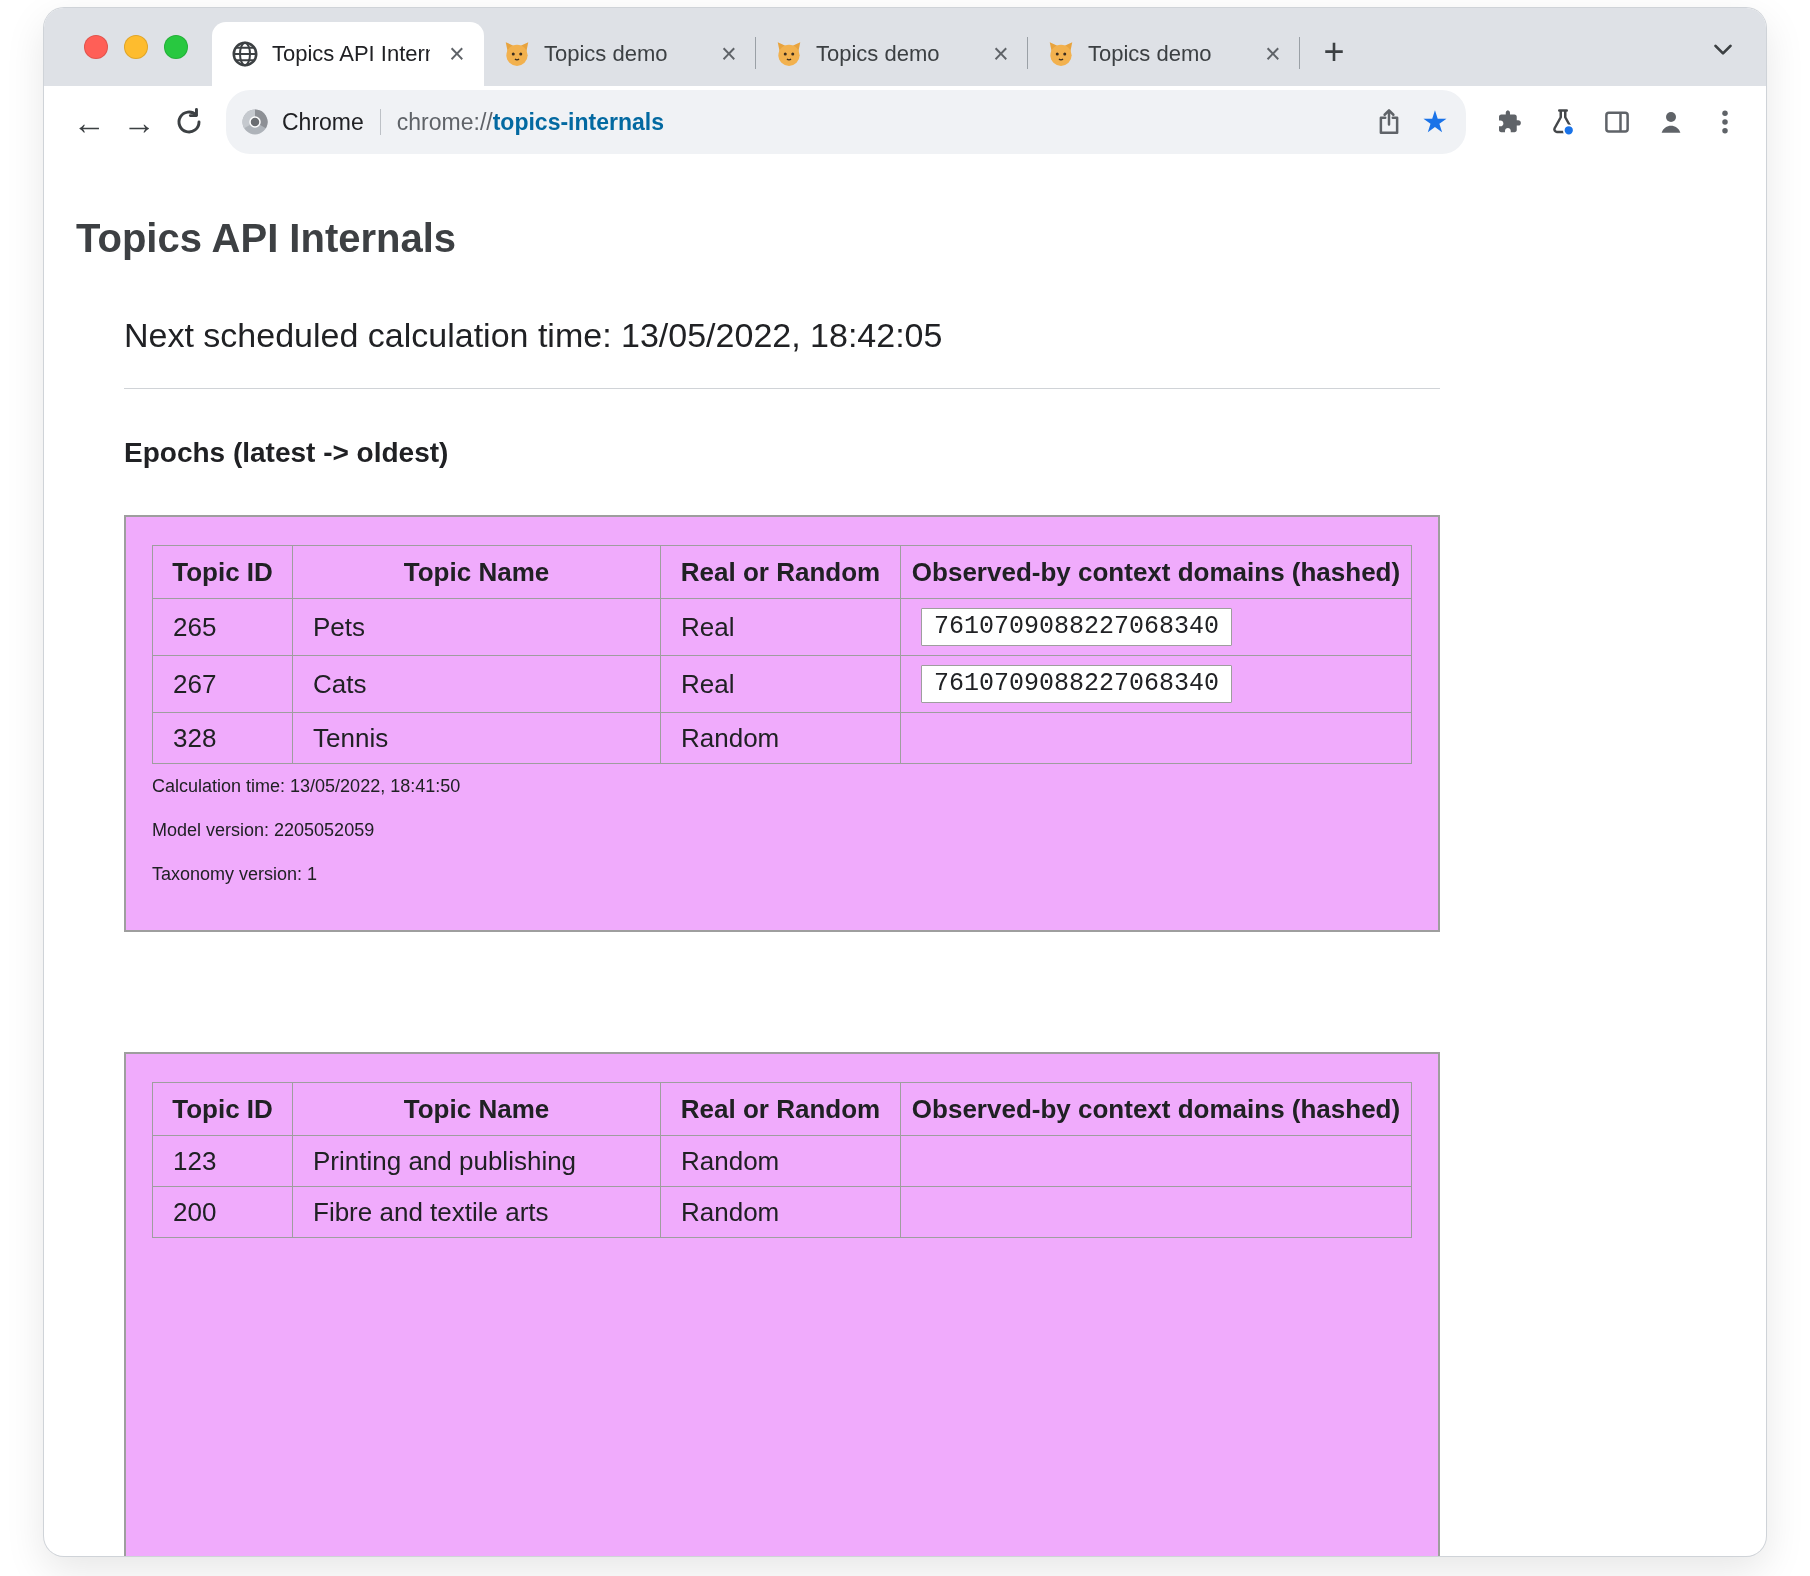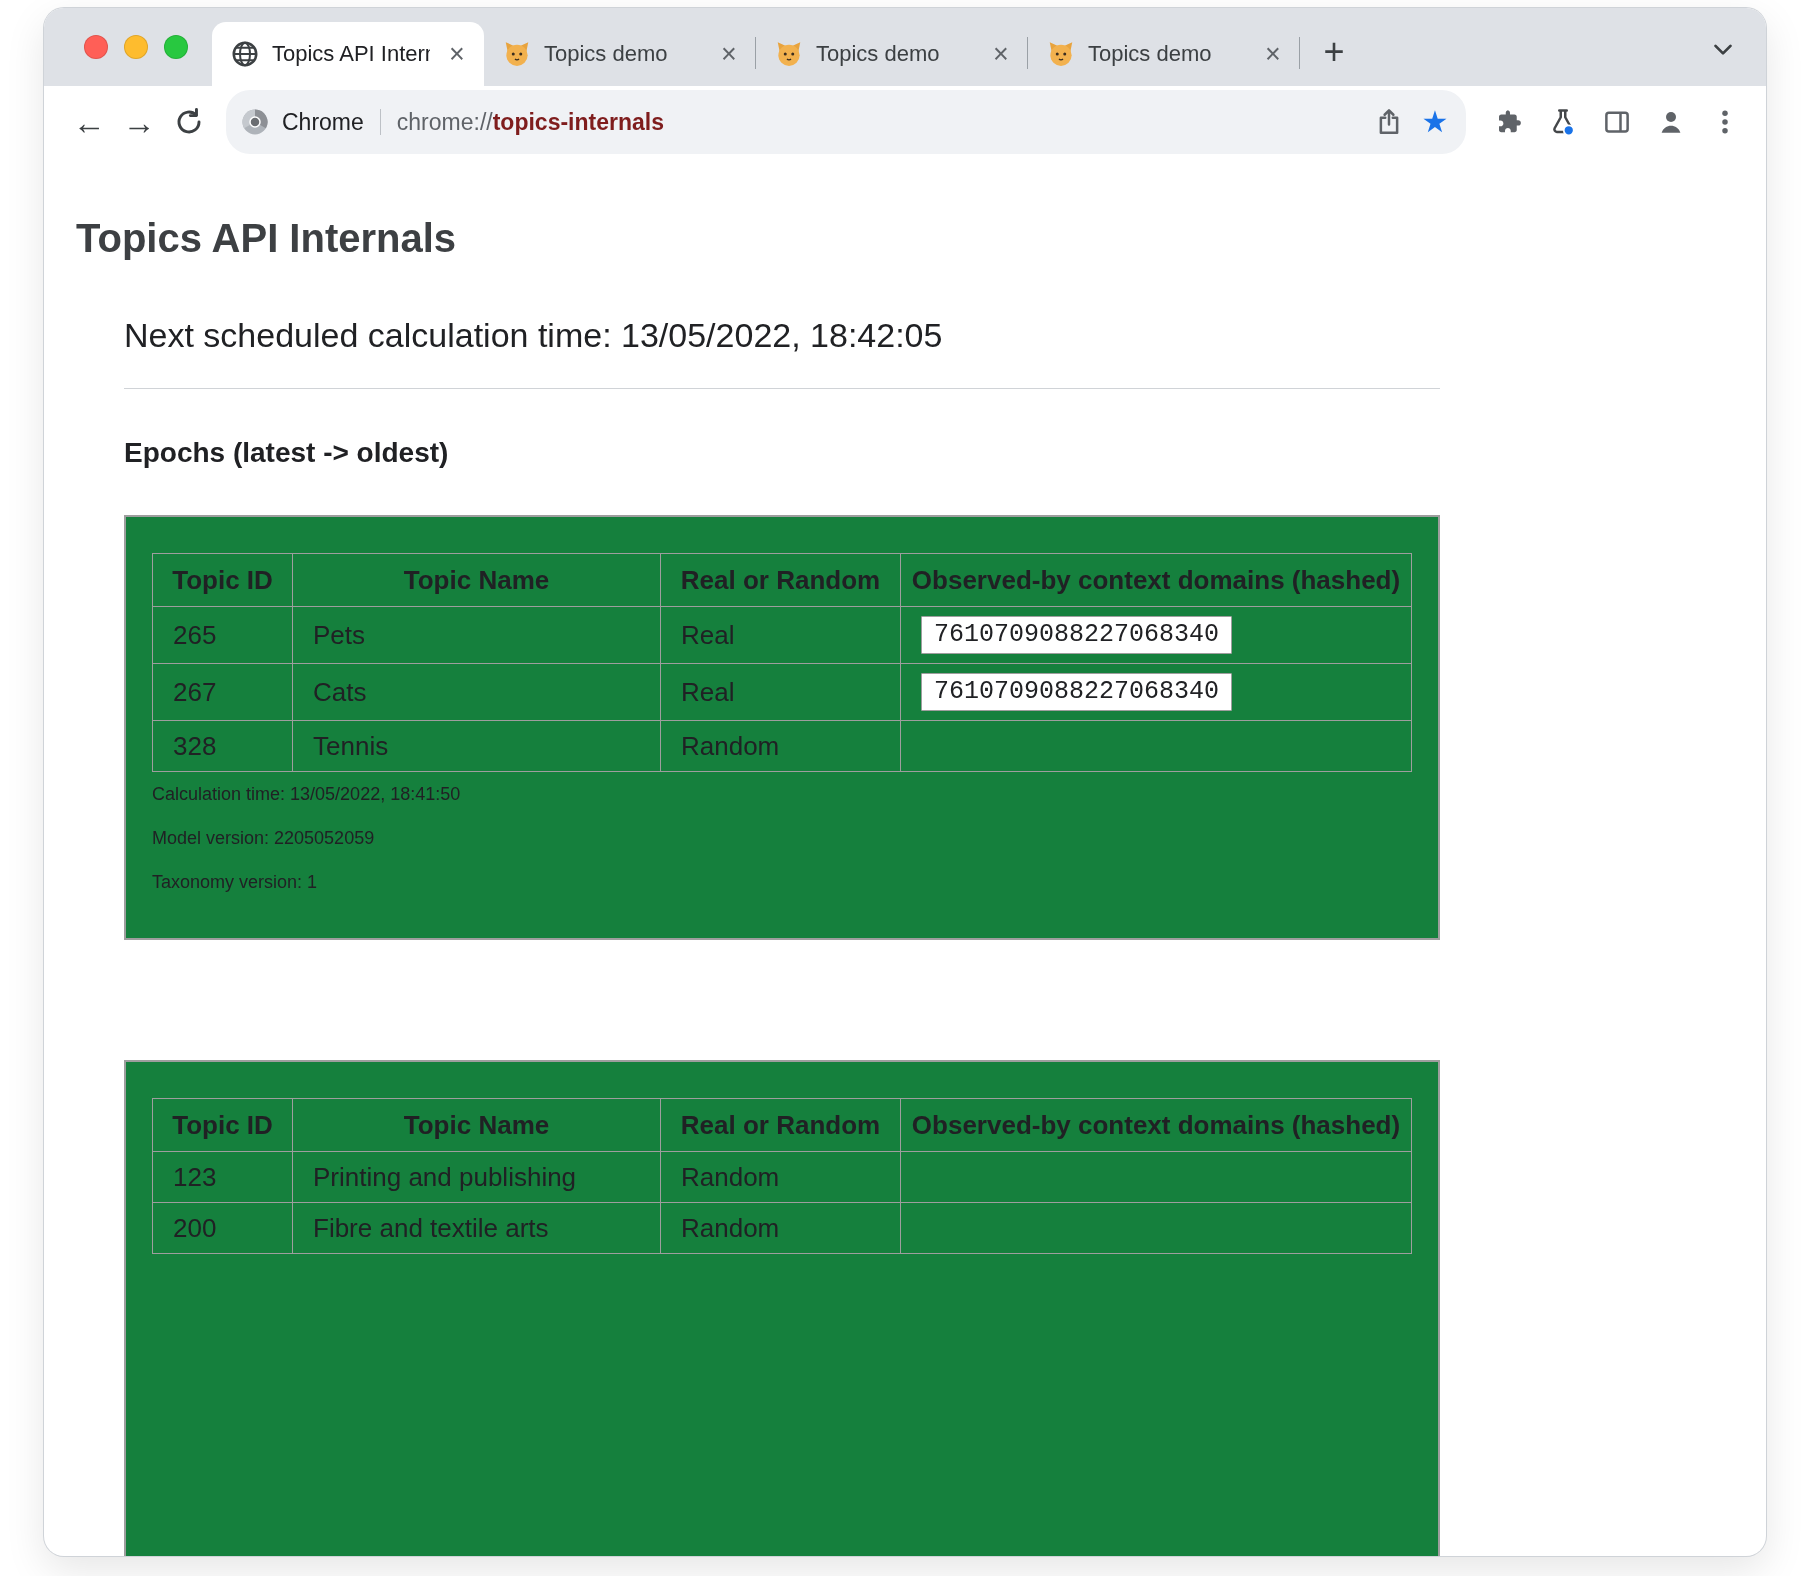--- a/index.html
+++ b/index.html
@@ -68,21 +68,21 @@
   .omnibox {
     flex: 1; height: 64px; background: #f0f2f5;
     border-radius: 24px; margin: 0 12px;
     display: flex; align-items: center; padding: 0 8px 0 10px;
     min-width: 0;
   }
   .chrome-badge { width: 38px; height: 38px; flex: none; display: flex; align-items: center; justify-content: center; }
   .site-label { font-size: 23px; color: #202124; margin-left: 8px; flex: none; }
   .ob-divider { width: 1px; height: 26px; background: #bdc1c6; margin: 0 16px; flex: none; }
   .url { font-size: 23px; color: #5f6368; white-space: nowrap; overflow: hidden; }
-  .url .host { color: #7f1d1d; font-weight: bold; }
+  .url .host { color: #0369a1; font-weight: bold; }
   .ob-spacer { flex: 1; }
   .ob-icon, .tb-icon {
     width: 46px; height: 46px; flex: none;
     display: flex; align-items: center; justify-content: center;
   }
   .star-glyph { color: #1a73e8; font-size: 30px; line-height: 1; }
   .tb-icon { margin-left: 8px; }
 
   
   .page { padding: 56px 0 0 32px; color: #202124; }
@@ -91,21 +91,21 @@
   .crtabs { margin-top: 72px; margin-left: 14px; display: flex; align-items: center; border-left: 1px solid #c4c7cb; }
   .crtab { font-size: 30px; color: #5f6368; padding: 14px 24px; white-space: nowrap; }
   .crtab.selected { color: #202124; font-weight: bold; border: 1px solid #757575; margin-left: 14px; background: #fff; }
   .crtab + .crtab { margin-left: 6px; }
 
   .section { margin-left: 48px; width: 1316px; }
   .next-calc { margin-top: 56px; font-size: 34px; line-height: 34px; }
   .rule { border: none; border-top: 1px solid #d0d3d7; margin-top: 36px; }
   .epochs-heading { margin-top: 46px; font-size: 28px; line-height: 36px; font-weight: bold; }
 
-  .epoch-box { margin-top: 44px; border: 2px solid #9e9e9e; padding: 36px 26px 34px; background: #15803d; }
+  .epoch-box { margin-top: 44px; border: 2px solid #9e9e9e; padding: 28px 26px 34px; background: #f0abfc; }
   .epoch-box.clipped { margin-top: 120px; min-height: 520px; }
 
   table.topics { border-collapse: collapse; width: 100%; table-layout: fixed; font-size: 26px; color: #202124; }
   .topics th, .topics td { border: 1px solid #9e9e9e; }
   .topics th { font-weight: bold; text-align: center; padding: 10px 8px; line-height: 32px; }
   .topics td { padding: 9px 20px; text-align: left; line-height: 32px; white-space: nowrap; overflow: hidden; }
   .chip {
     display: inline-block; border: 1.5px solid #9e9e9e; border-radius: 1px;
     padding: 2px 12px; font-size: 25px; line-height: 32px; background: #fff; font-family: Liberation Mono, monospace;
   }

